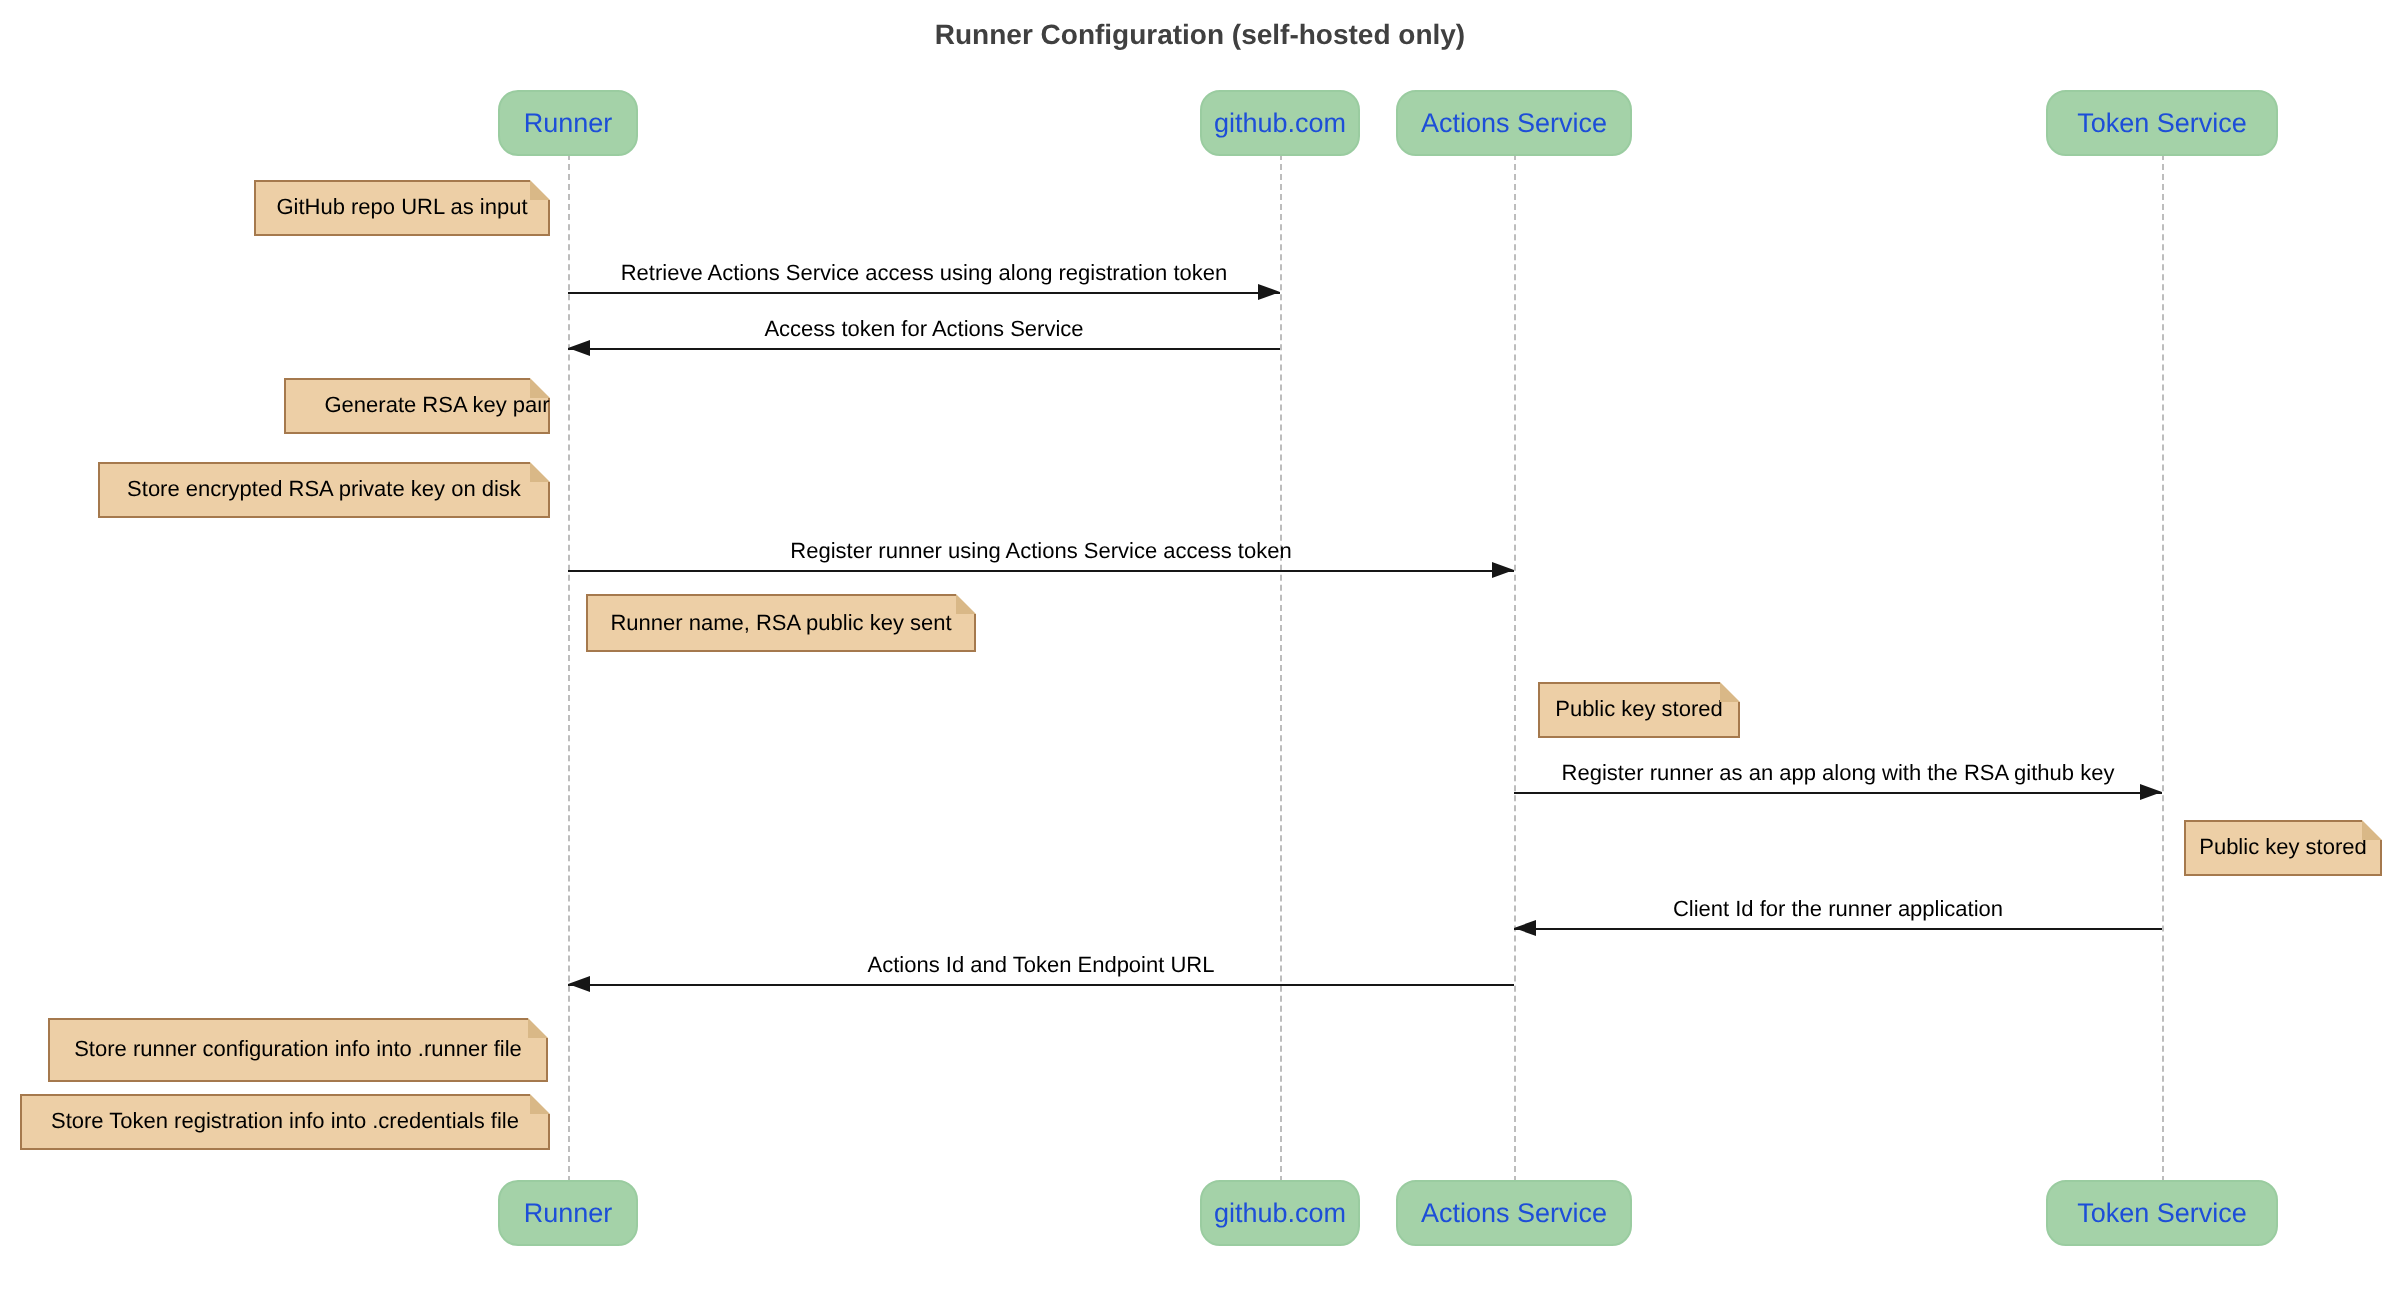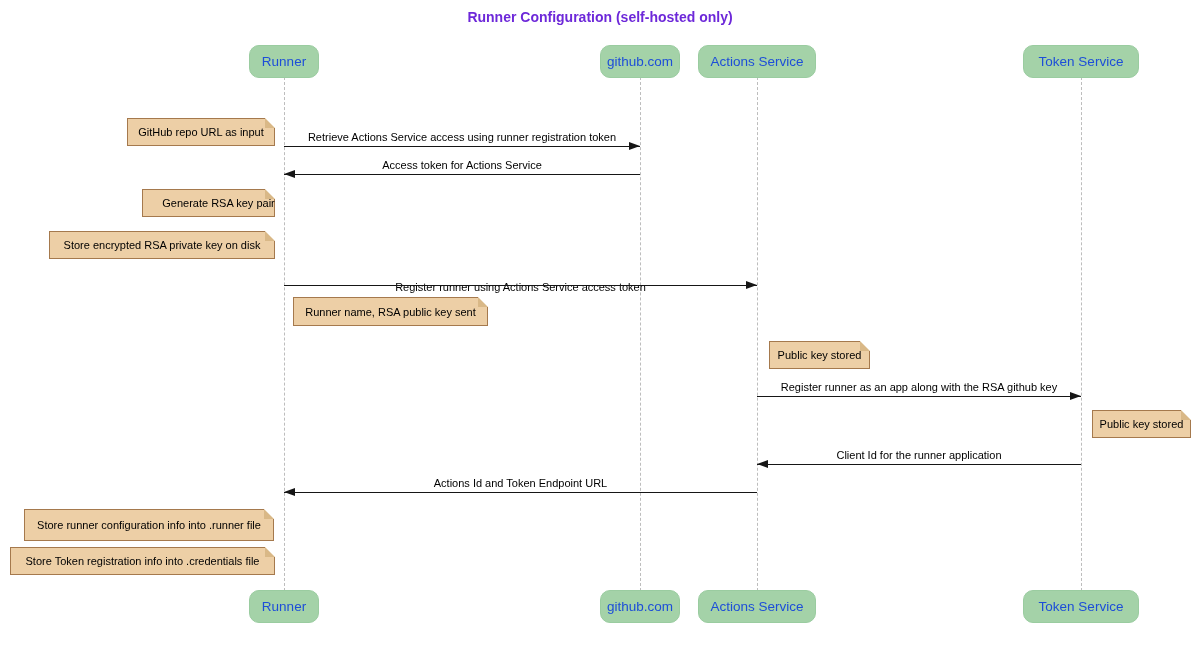--- a/index.html
+++ b/index.html
@@ -2,21 +2,21 @@
 <html><head>
 <meta charset="utf-8">
 <style>
   html,body{margin:0;padding:0;background:#fff;}
   .stage{
     position:relative;width:1200px;height:647px;background:#fff;
     font-family:"Liberation Sans", sans-serif;overflow:hidden;
   }
   .title{
     position:absolute;top:9px;left:0;width:100%;text-align:center;
-    font-weight:bold;font-size:14px;color:#6d28d9;
+    font-weight:bold;font-size:14px;color:#404040;
   }
   .lifeline{position:absolute;width:0;border-left:1px dashed #bdbdbd;}
   .pbox{
     position:absolute;background:#a4d2a8;border:1px solid #9accA0;border-radius:10px;
     display:flex;align-items:center;justify-content:center;
     font-size:13.5px;color:#1d4ed8;box-sizing:border-box;
   }
   .msg-label{
     position:absolute;font-size:11px;color:#000;text-align:center;
     white-space:nowrap;height:14px;line-height:14px;
@@ -46,39 +46,39 @@
     <div class="pbox" style="left: 249px; top: 590px; width: 70px; height: 33px;">Runner</div>
     <div class="lifeline" style="left: 640px; top: 77px; height: 514px;"></div>
     <div class="pbox" style="left: 600px; top: 45px; width: 80px; height: 33px;">github.com</div>
     <div class="pbox" style="left: 600px; top: 590px; width: 80px; height: 33px;">github.com</div>
     <div class="lifeline" style="left: 757px; top: 77px; height: 514px;"></div>
     <div class="pbox" style="left: 698px; top: 45px; width: 118px; height: 33px;">Actions Service</div>
     <div class="pbox" style="left: 698px; top: 590px; width: 118px; height: 33px;">Actions Service</div>
     <div class="lifeline" style="left: 1081px; top: 77px; height: 514px;"></div>
     <div class="pbox" style="left: 1023px; top: 45px; width: 116px; height: 33px;">Token Service</div>
     <div class="pbox" style="left: 1023px; top: 590px; width: 116px; height: 33px;">Token Service</div>
-    <div class="msg-label" style="left: 284px; width: 356px; top: 130px;">Retrieve Actions Service access using runner registration token</div>
+    <div class="msg-label" style="left: 284px; width: 356px; top: 130px;">Retrieve Actions Service access using along registration token</div>
     <div class="msg-line" style="left: 284px; width: 356px; top: 146px;"></div>
     <div class="ah right" style="left: 629px; top: 142px;"></div>
     <div class="msg-label" style="left: 284px; width: 356px; top: 158px;">Access token for Actions Service</div>
     <div class="msg-line" style="left: 284px; width: 356px; top: 174px;"></div>
     <div class="ah left" style="left: 284px; top: 170px;"></div>
-    <div class="msg-label" style="left: 284px; width: 473px; top: 269px; margin-top: 11px;">Register runner using Actions Service access token</div>
+    <div class="msg-label" style="left: 284px; width: 473px; top: 269px;">Register runner using Actions Service access token</div>
     <div class="msg-line" style="left: 284px; width: 473px; top: 285px;"></div>
     <div class="ah right" style="left: 746px; top: 281px;"></div>
     <div class="msg-label" style="left: 757px; width: 324px; top: 380px;">Register runner as an app along with the RSA github key</div>
     <div class="msg-line" style="left: 757px; width: 324px; top: 396px;"></div>
     <div class="ah right" style="left: 1070px; top: 392px;"></div>
     <div class="msg-label" style="left: 757px; width: 324px; top: 448px;">Client Id for the runner application</div>
     <div class="msg-line" style="left: 757px; width: 324px; top: 464px;"></div>
     <div class="ah left" style="left: 757px; top: 460px;"></div>
     <div class="msg-label" style="left: 284px; width: 473px; top: 476px;">Actions Id and Token Endpoint URL</div>
     <div class="msg-line" style="left: 284px; width: 473px; top: 492px;"></div>
     <div class="ah left" style="left: 284px; top: 488px;"></div>
-    <div class="note" style="left: 127px; top: 90px; width: 148px; height: 28px; margin-top: 28px;">GitHub repo URL as input<span class="fold"></span></div>
+    <div class="note" style="left: 127px; top: 90px; width: 148px; height: 28px;">GitHub repo URL as input<span class="fold"></span></div>
     <div class="note" style="left: 142px; top: 189px; width: 133px; height: 28px; padding-left: 20px;">Generate RSA key pair<span class="fold"></span></div>
     <div class="note" style="left: 293px; top: 297px; width: 195px; height: 29px;">Runner name, RSA public key sent<span class="fold"></span></div>
     <div class="note" style="left: 49px; top: 231px; width: 226px; height: 28px;">Store encrypted RSA private key on disk<span class="fold"></span></div>
     <div class="note" style="left: 769px; top: 341px; width: 101px; height: 28px;">Public key stored<span class="fold"></span></div>
     <div class="note" style="left: 1092px; top: 410px; width: 99px; height: 28px;">Public key stored<span class="fold"></span></div>
     <div class="note" style="left: 24px; top: 509px; width: 250px; height: 32px;">Store runner configuration info into .runner file<span class="fold"></span></div>
     <div class="note" style="left: 10px; top: 547px; width: 265px; height: 28px;">Store Token registration info into .credentials file<span class="fold"></span></div>
   </div>
 
 </body></html>

